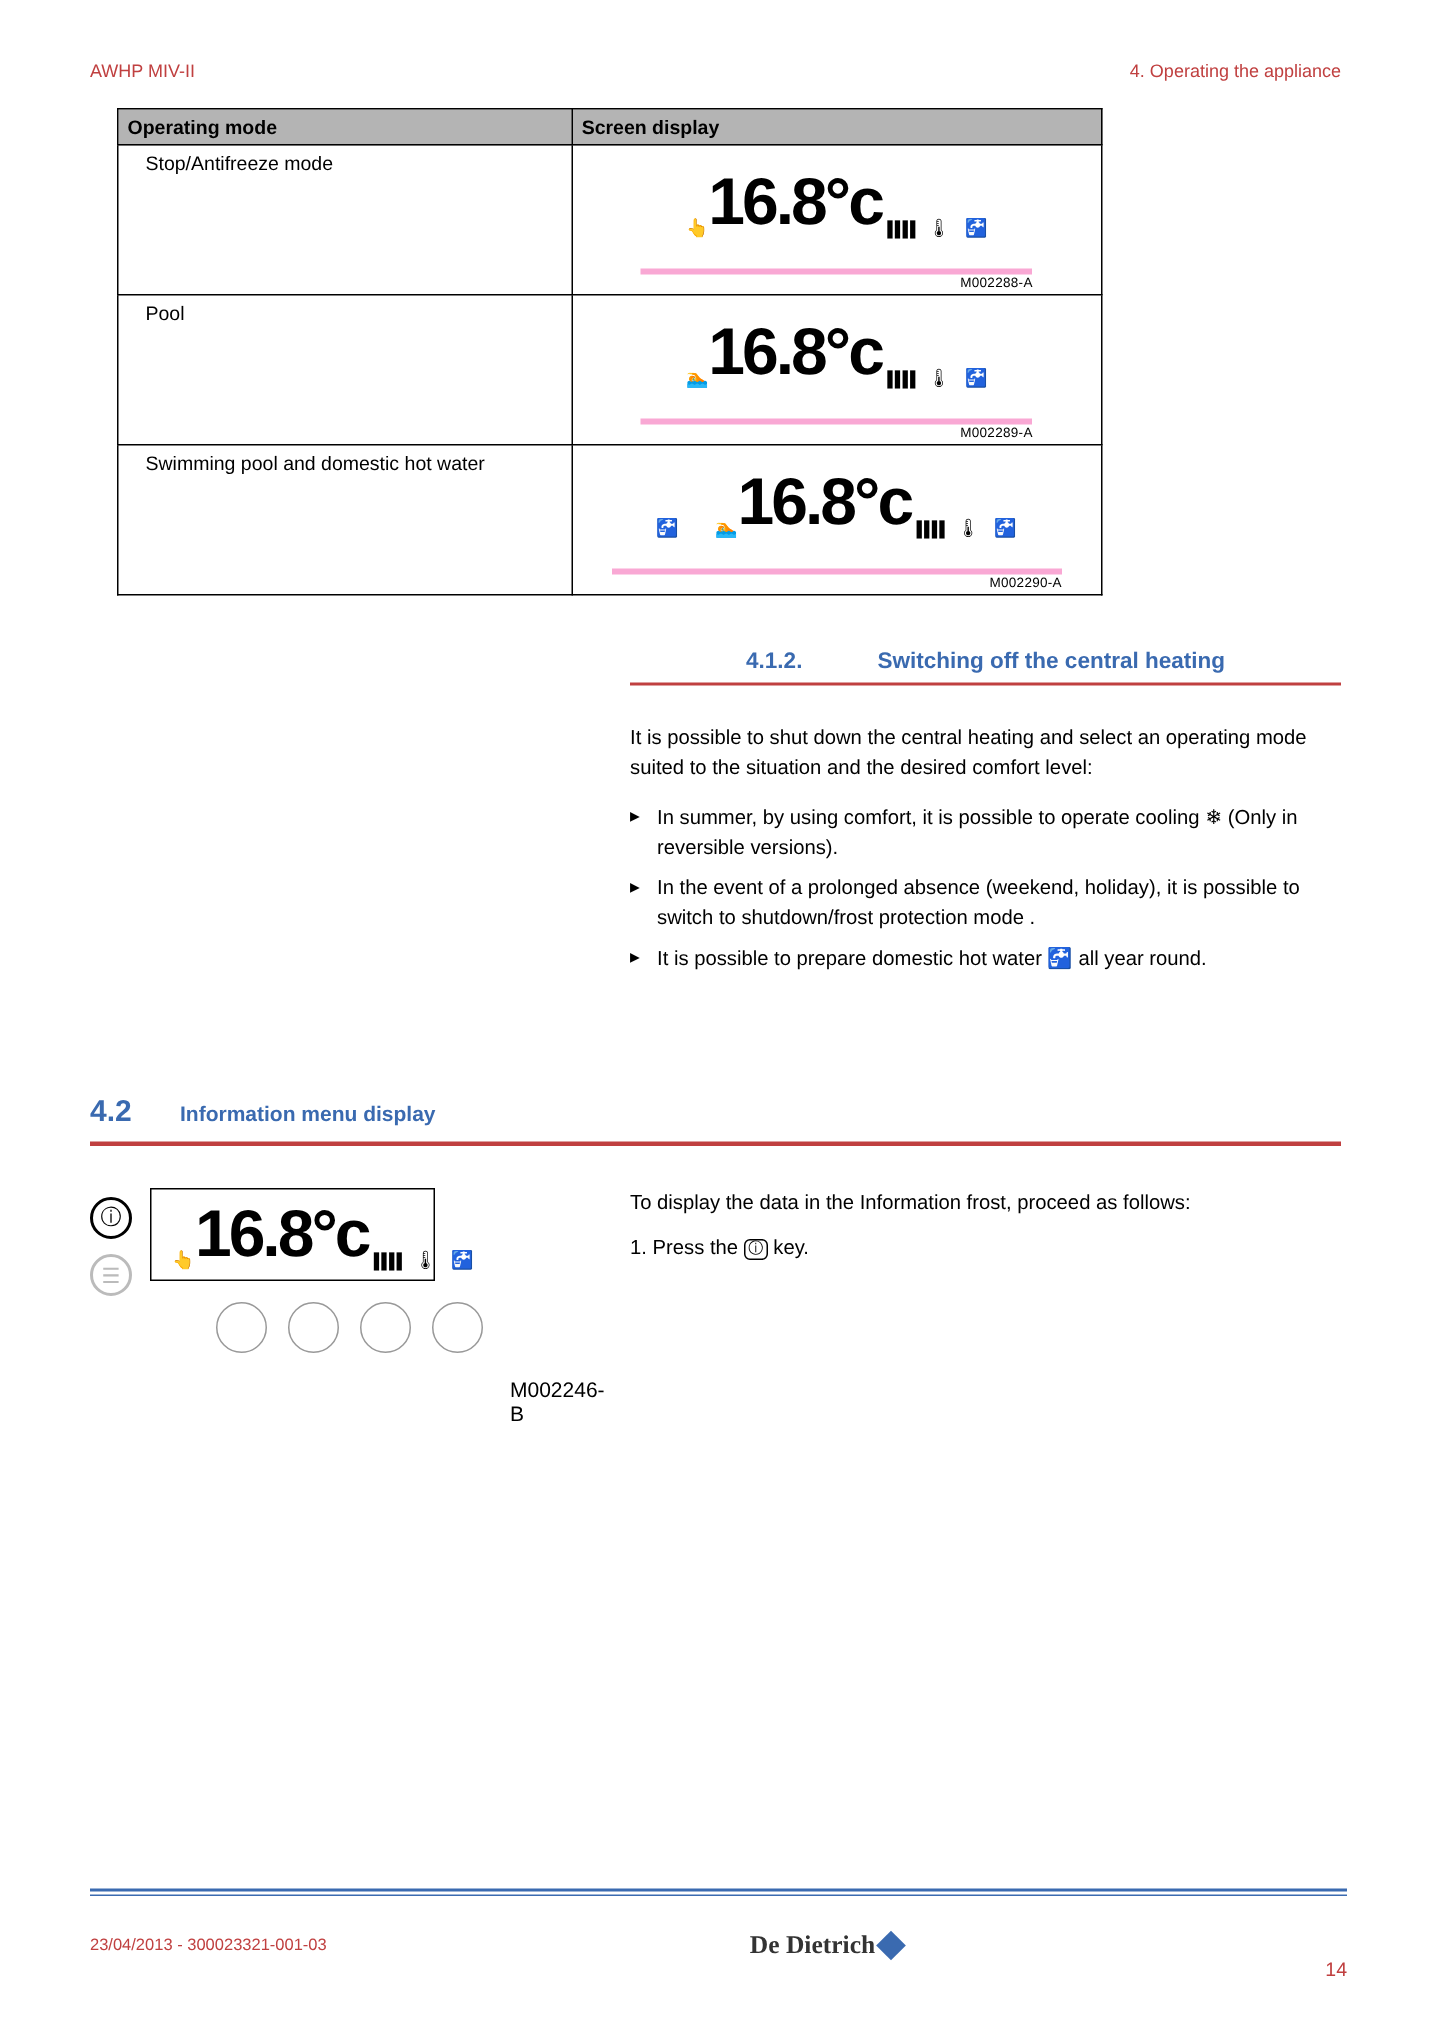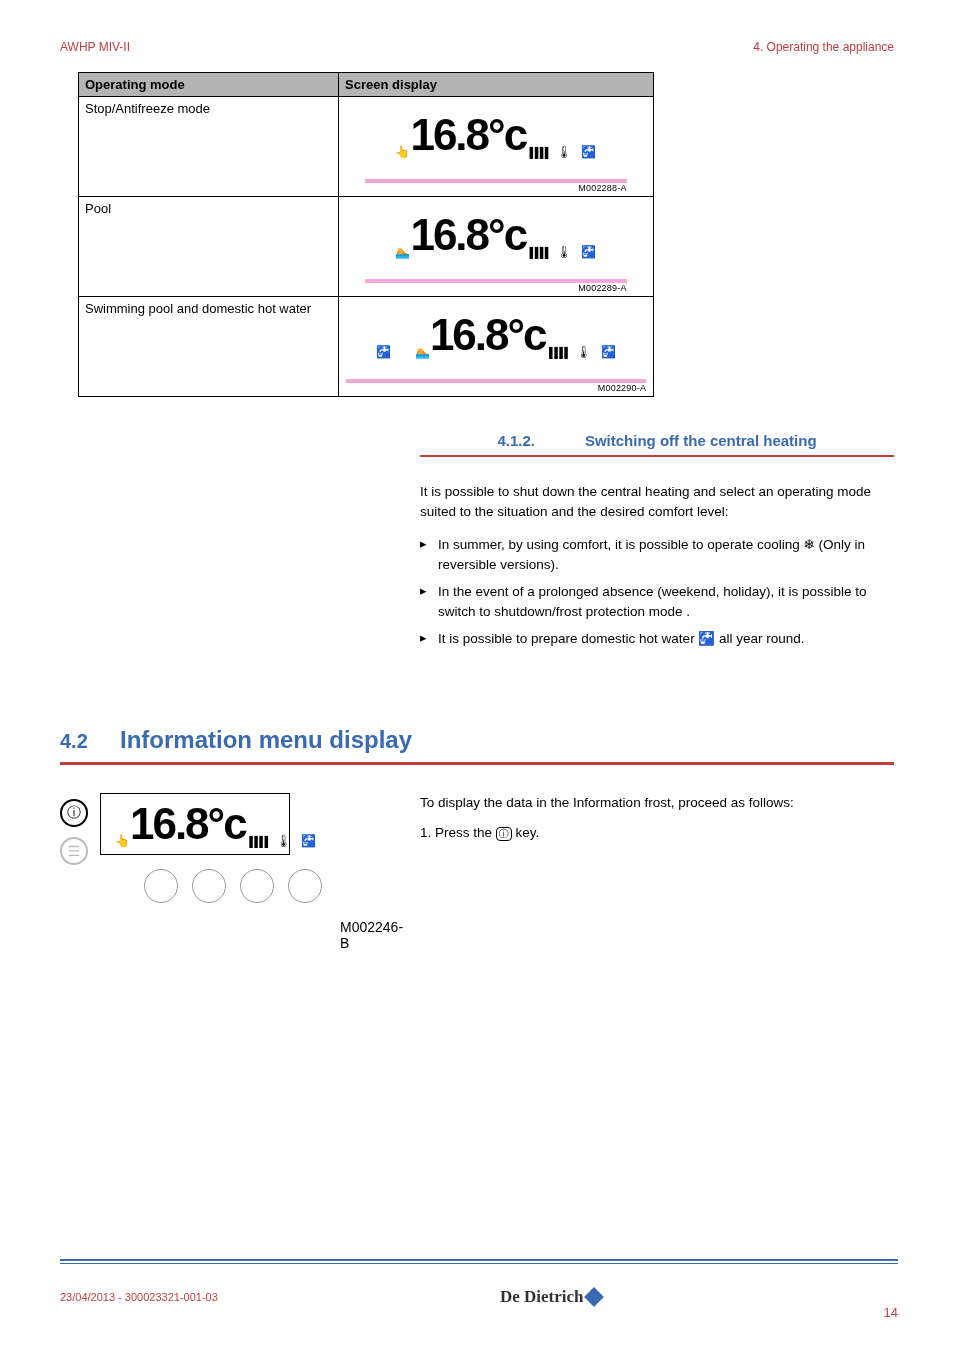--- a/index.html
+++ b/index.html
@@ -17,35 +17,35 @@
   }
   .header {
     display: flex;
     justify-content: space-between;
     font-size: 12px;
     color: #c04040;
     margin-bottom: 18px;
   }
   table.modes {
     border-collapse: collapse;
-    width: 576px;
+    width: 657px;
     margin-left: 18px;
   }
   table.modes th {
     background: #b4b4b4;
     border: 1px solid #000;
     text-align: left;
     padding: 4px 6px;
     font-weight: bold;
     font-size: 13px;
   }
   table.modes td {
     border: 1px solid #000;
     vertical-align: top;
-    padding: 4px 6px;
+    padding: 4px 18px;
     font-size: 13px;
   }
   table.modes td.col-mode { width: 270px; }
   table.modes td.col-screen { width: 315px; text-align: center; padding: 8px 6px 2px 6px; }
   .lcd-wrap {
     display: inline-block;
     text-align: center;
   }
   .lcd {
     display:flex; flex-direction:row; align-items:flex-end;
@@ -121,21 +121,21 @@
   }
   .section-heading {
     display:flex;
     align-items:baseline;
     color:#3a6ab0;
     font-weight:bold;
     margin-top: 38px;
     margin-left: 0;
   }
   .section-num { font-size: 20px; width:60px;margin-top:43px; }
-  .section-title { font-size: 24px; }
+  .section-title { font-size: 14px; }
   .section-divider {
     height: 3px; background:#c04040; margin-top:8px;
   }
   .info-row {
     display:flex;
     margin-top: 28px;
     align-items:flex-start;
   }
   .panel-illus {
     width: 320px;

